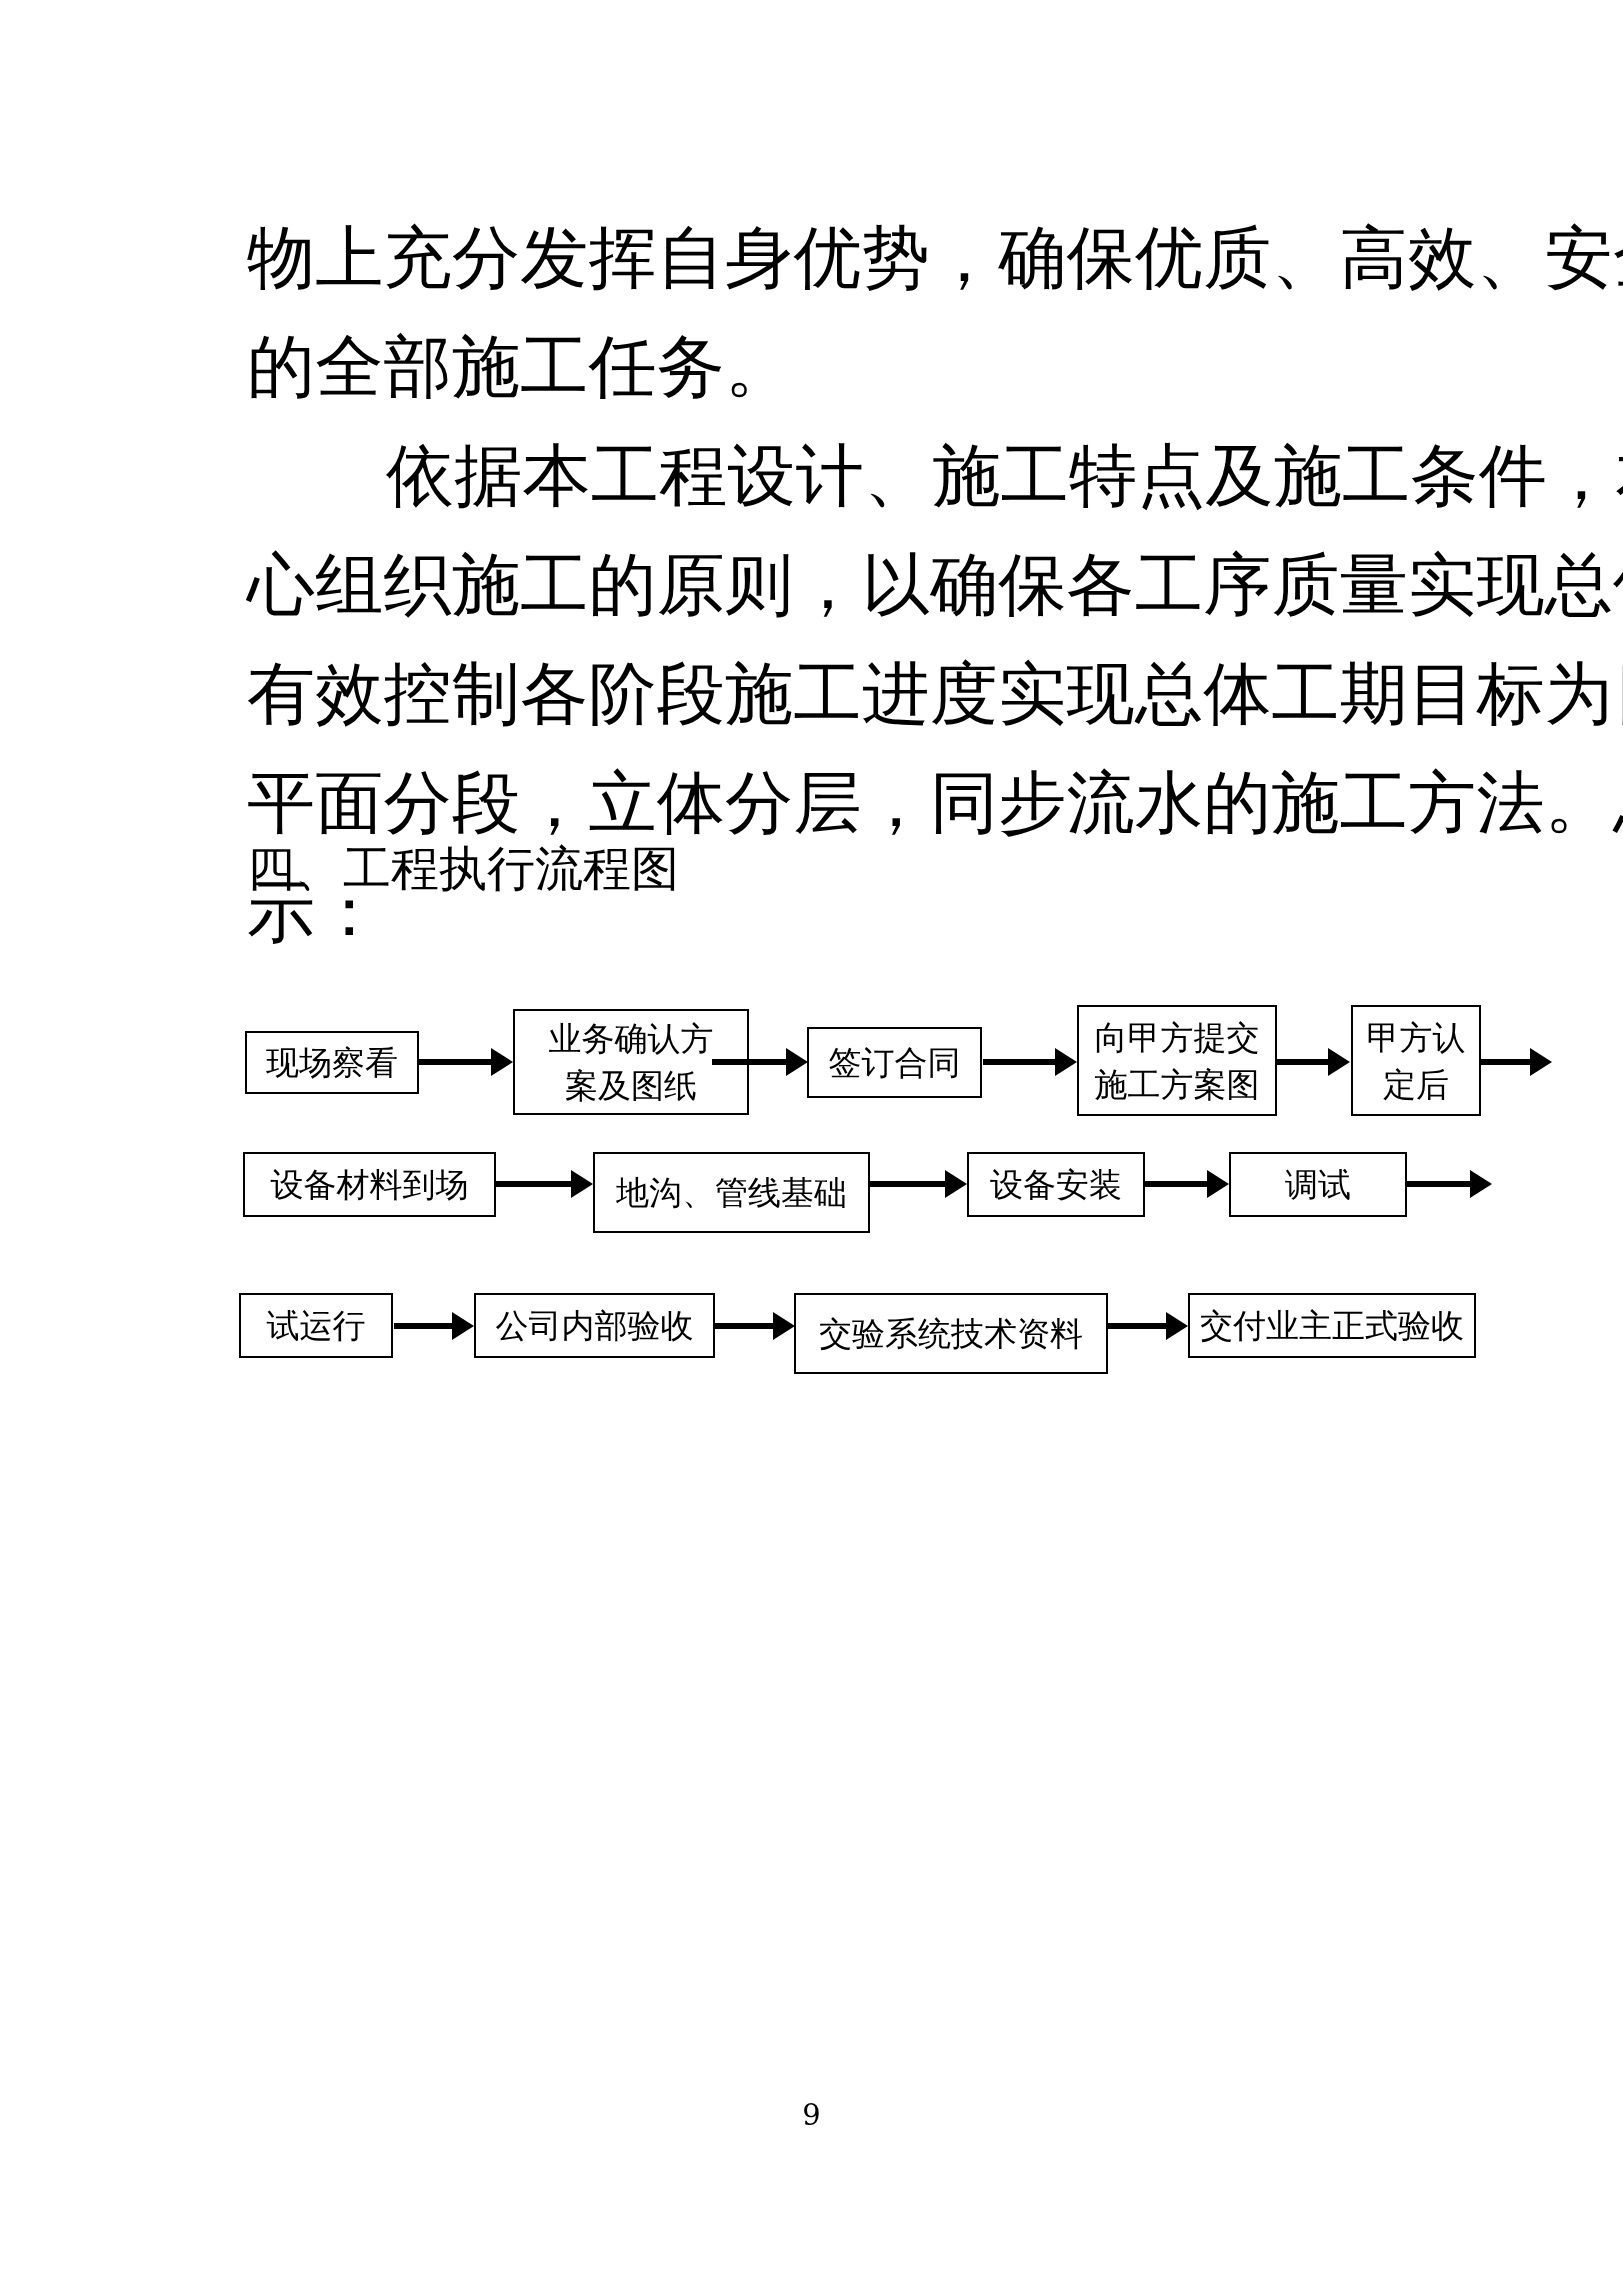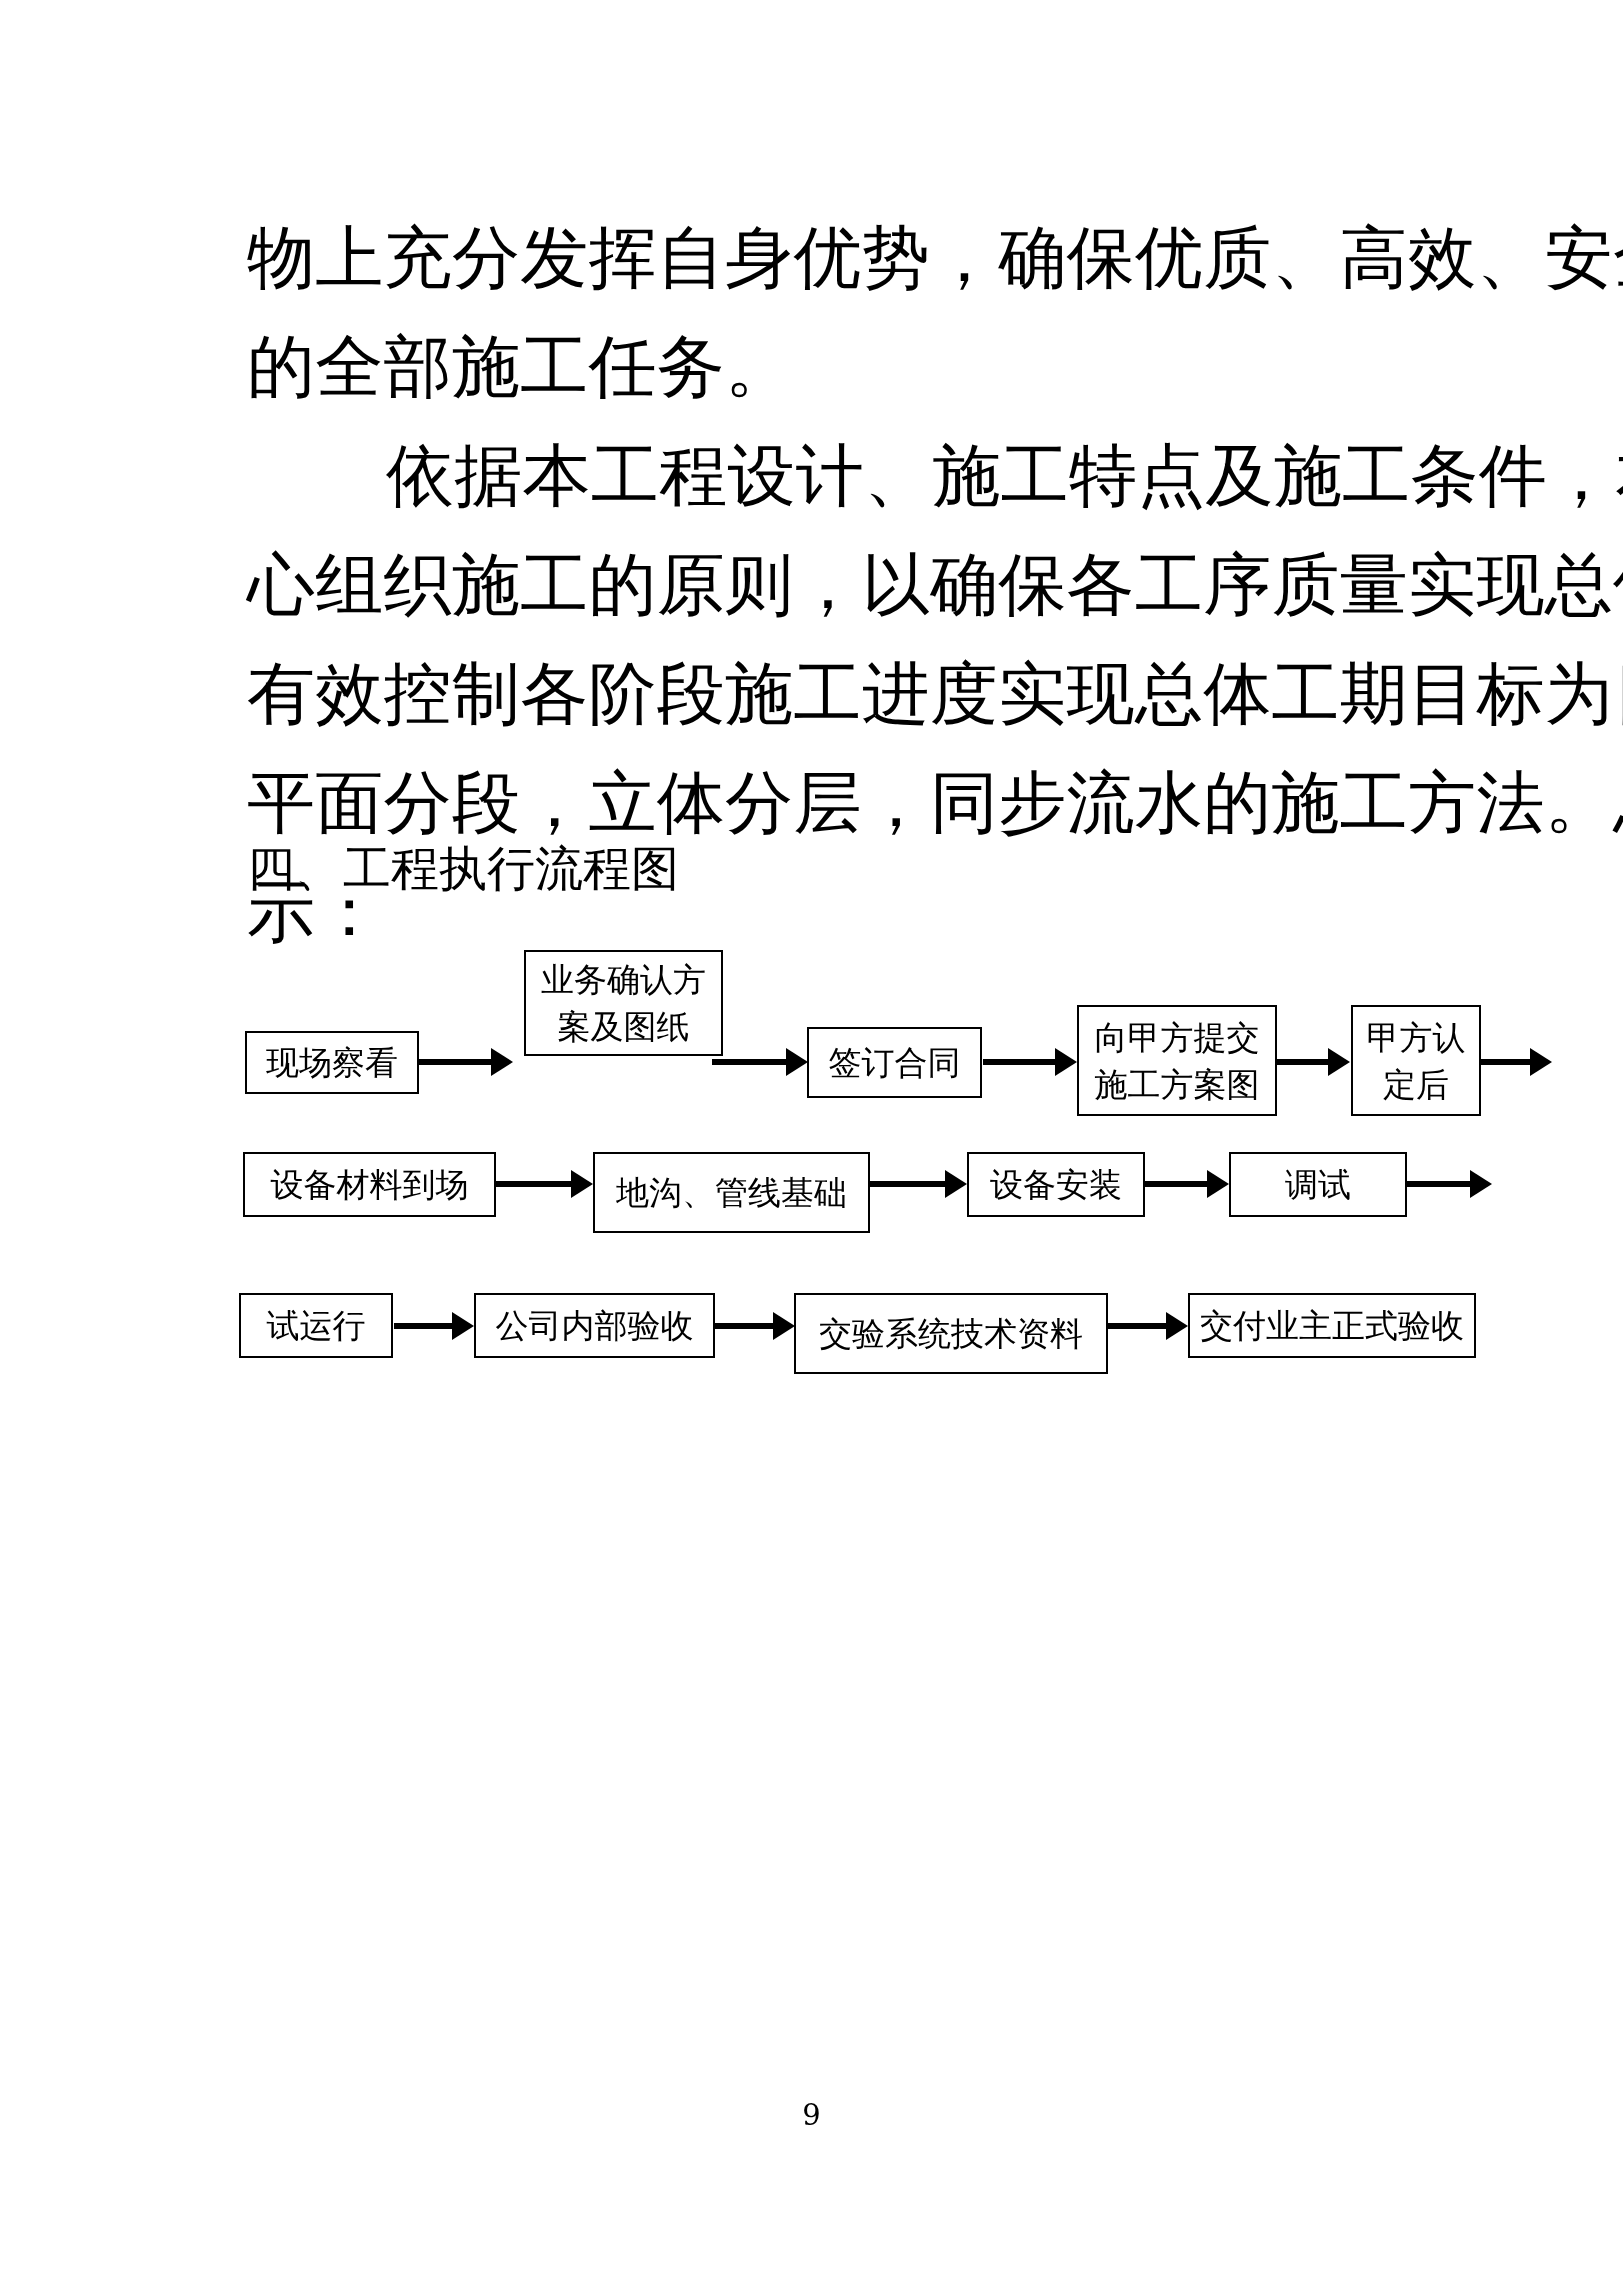--- a/index.html
+++ b/index.html
@@ -133,21 +133,21 @@
   <div class="flowchart">
 
     <div class="fc-box" style="left:245px; top:1031px; width:174px; height:63px;">
       <span class="ln">现场察看</span>
     </div>
     <div class="fc-arrow" style="left:419px; top:1062px; width:94px;">
       <div class="shaft"></div>
       <div class="head"></div>
     </div>
 
-    <div class="fc-box" style="left:513px; top:950px; width:199px; height:106px;margin-left:11px;">
+    <div class="fc-box" style="left:513px; top:1009px; width:236px; height:106px;">
       <span class="ln">业务确认方</span>
       <span class="ln">案及图纸</span>
     </div>
     <div class="fc-arrow" style="left:712px; top:1062px; width:96px;">
       <div class="shaft"></div>
       <div class="head"></div>
     </div>
 
     <div class="fc-box" style="left:807px; top:1027px; width:175px; height:71px;">
       <span class="ln">签订合同</span>

